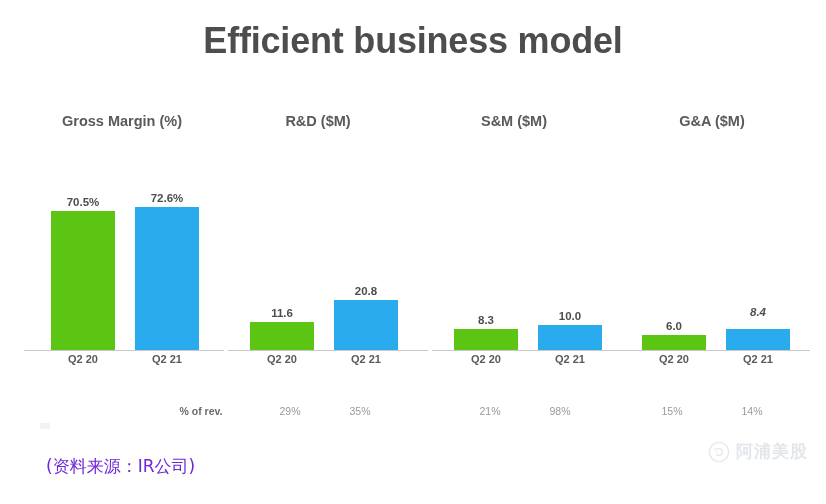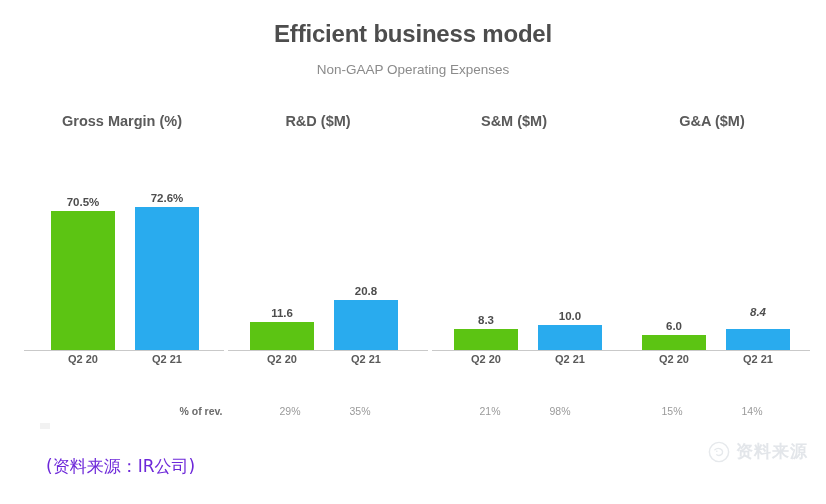--- a/index.html
+++ b/index.html
@@ -25,21 +25,21 @@
     background: #ffffff;
   }
 
   
   #title {
     position: absolute;
     left: 0;
     top: 20px;
     width: 826px;
     text-align: center;
-    font-size: 24px;
+    font-size: 36px;
     font-weight: bold;
     color: #4d4d4d;
     letter-spacing: -0.2px;
   }
   #subtitle {
     position: absolute;
     left: 0;
     top: 62px;
     width: 826px;
     text-align: center;
@@ -185,21 +185,20 @@
     height: 6px;
     background: #f2f2f2;
   }
 </style>
 </head>
 <body>
 
 <div id="slide">
 
   <div id="title">Efficient business model</div>
-  <div id="subtitle">Non-GAAP Operating Expenses</div>
 
   <div class="group-header" style="left: 208px; width: 220px;">R&amp;D ($M)</div>
   <div class="group-header" style="left: 12px; width: 220px;">Gross Margin (%)</div>
   <div class="group-header" style="left: 404px; width: 220px;">S&amp;M ($M)</div>
   <div class="group-header" style="left: 602px; width: 220px;">G&amp;A ($M)</div>
 
   <div class="chart-group" id="group-0" style="left: 24px; width: 200px;">
     <div class="axis-line" style="width: 200px;"></div>
     <div class="bar-slot" id="g0b0" style="left: 27px; width: 64px; height: 139px;">
       <div class="bar-value" style="bottom: 142px;">70.5%</div>
@@ -269,17 +268,17 @@
 
   <div id="watermark">
     <div id="watermark-main">
       <span id="watermark-logo">
         <svg viewBox="0 0 24 24" width="22" height="22" aria-hidden="true">
           <circle cx="12" cy="12" r="10.5" fill="none" stroke="#e6e9ec" stroke-width="1.6"></circle>
           <path d="M7.5 9.5c1.6-1.4 4-1.8 6-.9 1.3.6 2.2 1.8 2.4 3.1.2 1.4-.5 2.8-1.8 3.5-1.4.8-3.2.7-4.5-.2" fill="none" stroke="#e6e9ec" stroke-width="1.5" stroke-linecap="round"></path>
           <circle cx="9.6" cy="11.2" r="0.9" fill="#e6e9ec"></circle>
         </svg>
       </span>
-      <span id="watermark-text">资料来源</span>
+      <span id="watermark-text">阿浦美股</span>
     </div>
   </div>
 
 </div>
 
 </body></html>

